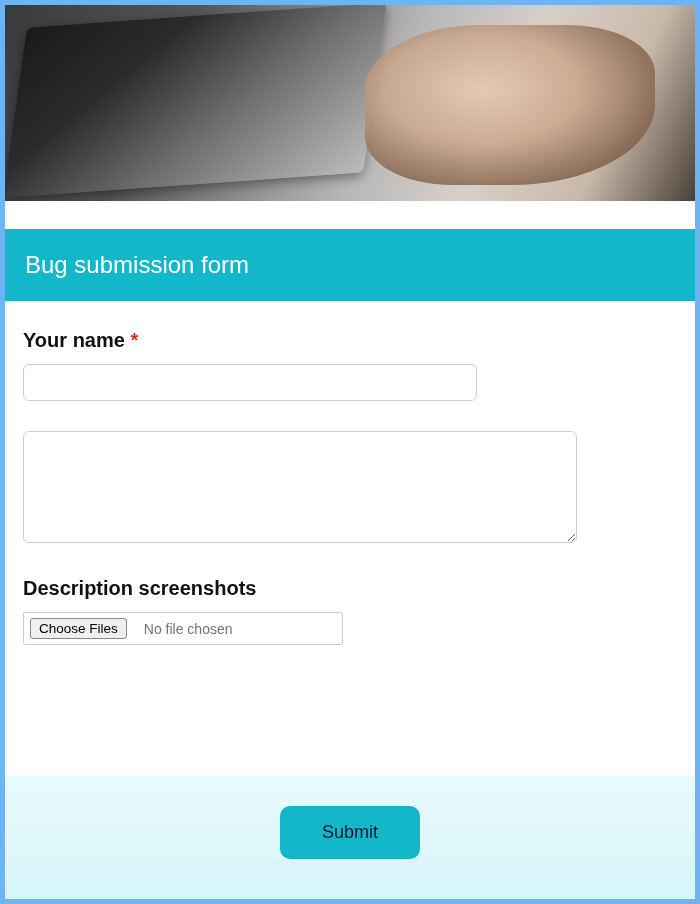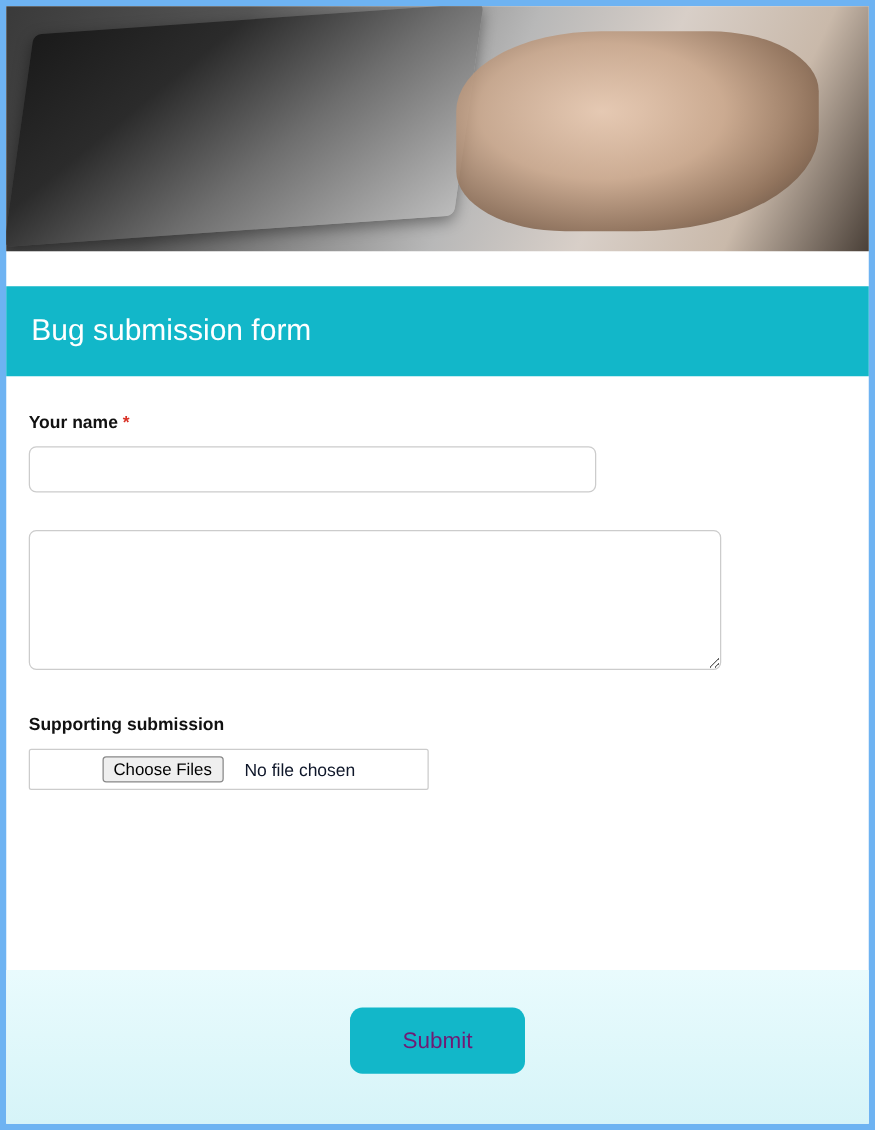--- a/index.html
+++ b/index.html
@@ -56,21 +56,21 @@
   }
   .form-body {
     padding: 28px 18px 10px 18px;
     flex: 1;
   }
   .field {
     margin-bottom: 30px;
   }
   .field label {
     display: block;
-    font-size: 14px;
+    font-size: 20px;
     font-weight: bold;
     color: #111;
     margin-bottom: 12px;
   }
   .req { color: #d93025; }
   .text-input {
     width: 454px;
     height: 37px;
     border: 1px solid #ccc;
     border-radius: 6px;
@@ -88,43 +88,42 @@
   }
   .file-wrap {
     width: 320px;
     border: 1px solid #ccc;
     border-radius: 2px;
     padding: 5px 6px;
     display: flex;
     align-items: center;
     gap: 6px;
     font-size: 14px;
-    justify-content: center;
   }
   .choose-btn {
     font-size: 13.5px;
     padding: 2px 8px;
     border: 1px solid #888;
     background: #efefef;
     border-radius: 3px;
     cursor: pointer;
   }
   .file-status {
-    color: #0f172a;
+    color: #737373;
     padding-left: 11px;
   }
   .footer {
     background: linear-gradient(180deg, #e9fbfd 0%, #d6f4f8 100%);
     padding: 30px 0 40px 0;
     display: flex;
     justify-content: center;
   }
   .submit-btn {
     background: #12b7c9;
-    color: #701a75;
+    color: #0f172a;
     border: none;
     border-radius: 10px;
     padding: 16px 42px;
     font-size: 18px;
     cursor: pointer;
   }
 </style>
 </head>
 <body>
 
@@ -145,21 +144,21 @@
       </label>
       <input type="text" class="text-input" value="" style="">
     </div>
 
 
     <div class="field">
       <textarea class="textarea-input" style=""></textarea>
     </div>
 
     <div class="field">
-      <label>Supporting submission</label>
+      <label>Description screenshots</label>
       <div class="file-wrap">
         <button type="button" class="choose-btn">Choose Files</button>
         <span class="file-status">No file chosen</span>
       </div>
     </div>
 
   </div>
 
   <div class="footer">
     <button class="submit-btn">Submit</button>

